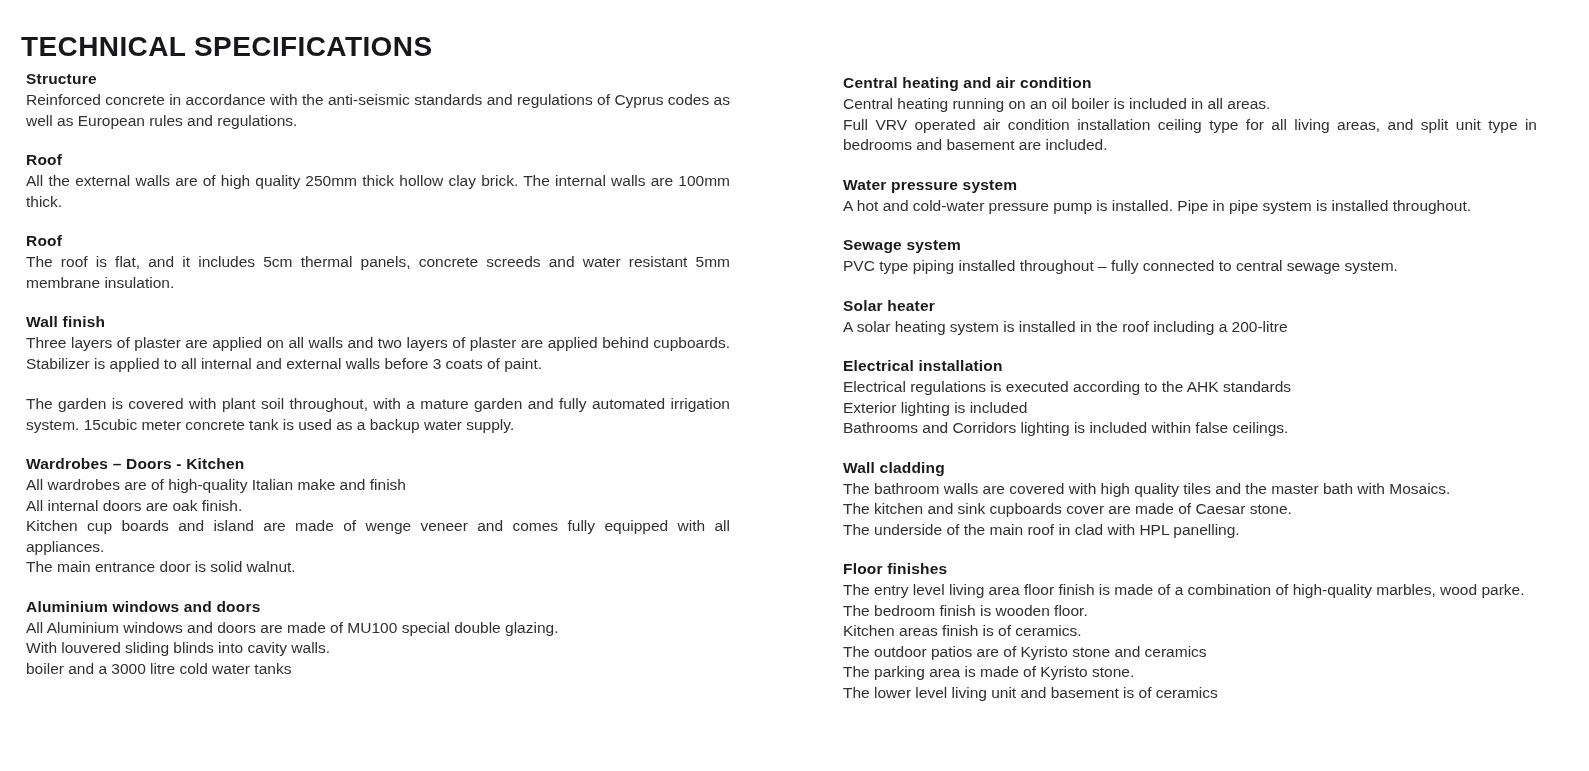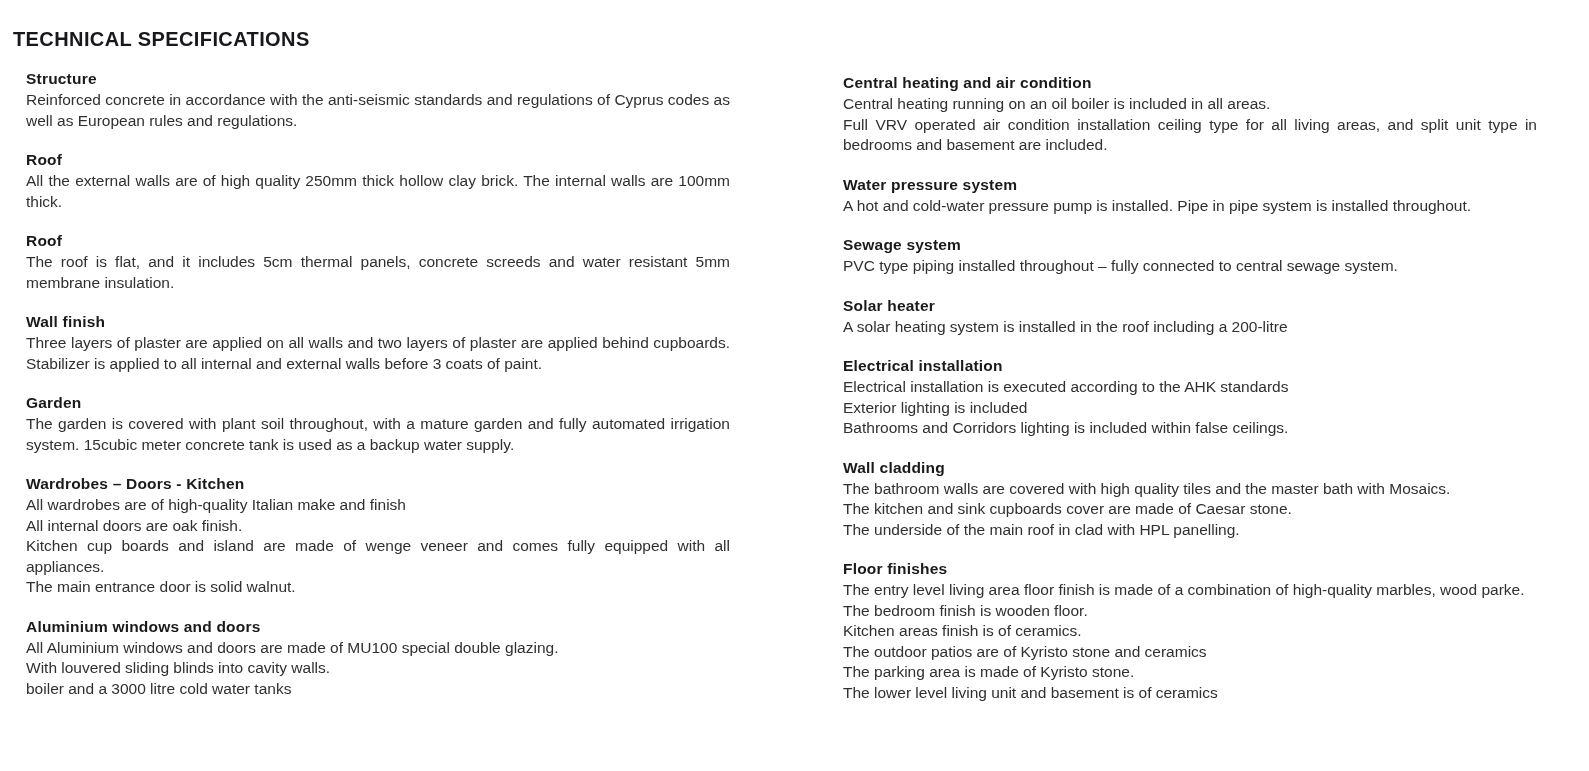--- a/index.html
+++ b/index.html
@@ -13,22 +13,22 @@
     height: 771px;
     position: relative;
     overflow: hidden;
     font-family: "Liberation Sans", sans-serif;
     color: #2e2e2e;
   }
   .page-title {
     position: absolute;
     left: 13px;
     top: 24px;
-    margin: 0;
-    font-size: 20px;
+    margin: 8px;
+    font-size: 28px;
     line-height: 30px;
     font-weight: 800;
     letter-spacing: 0.4px;
     color: #17171c;
   }
   .columns {
     position: absolute;
     left: 26px;
     top: 70px;
     width: 1511px;
@@ -74,21 +74,20 @@
         </section>
         <section class="spec-section">
           <h2 class="spec-heading">Roof</h2>
           <p class="spec-paragraph">The roof is flat, and it includes 5cm thermal panels, concrete screeds and water resistant 5mm membrane insulation.</p>
         </section>
         <section class="spec-section">
           <h2 class="spec-heading">Wall finish</h2>
           <p class="spec-paragraph">Three layers of plaster are applied on all walls and two layers of plaster are applied behind cupboards. Stabilizer is applied to all internal and external walls before 3 coats of paint.</p>
         </section>
         <section class="spec-section">
-          <h2 class="spec-heading">Garden</h2>
           <p class="spec-paragraph">The garden is covered with plant soil throughout, with a mature garden and fully automated irrigation system. 15cubic meter concrete tank is used as a backup water supply.</p>
         </section>
         <section class="spec-section">
           <h2 class="spec-heading">Wardrobes – Doors - Kitchen</h2>
           <p class="spec-paragraph">All wardrobes are of high-quality Italian make and finish</p>
           <p class="spec-paragraph">All internal doors are oak finish.</p>
           <p class="spec-paragraph">Kitchen cup boards and island are made of wenge veneer and comes fully equipped with all appliances.</p>
           <p class="spec-paragraph">The main entrance door is solid walnut.</p>
         </section>
         <section class="spec-section">
@@ -112,21 +111,21 @@
         <section class="spec-section">
           <h2 class="spec-heading">Sewage system</h2>
           <p class="spec-paragraph">PVC type piping installed throughout – fully connected to central sewage system.</p>
         </section>
         <section class="spec-section">
           <h2 class="spec-heading">Solar heater</h2>
           <p class="spec-paragraph">A solar heating system is installed in the roof including a 200-litre</p>
         </section>
         <section class="spec-section">
           <h2 class="spec-heading">Electrical installation</h2>
-          <p class="spec-paragraph">Electrical installation is executed according to the AHK standards</p>
+          <p class="spec-paragraph">Electrical regulations is executed according to the AHK standards</p>
           <p class="spec-paragraph">Exterior lighting is included</p>
           <p class="spec-paragraph">Bathrooms and Corridors lighting is included within false ceilings.</p>
         </section>
         <section class="spec-section">
           <h2 class="spec-heading">Wall cladding</h2>
           <p class="spec-paragraph">The bathroom walls are covered with high quality tiles and the master bath with Mosaics.</p>
           <p class="spec-paragraph">The kitchen and sink cupboards cover are made of Caesar stone.</p>
           <p class="spec-paragraph">The underside of the main roof in clad with HPL panelling.</p>
         </section>
         <section class="spec-section">

